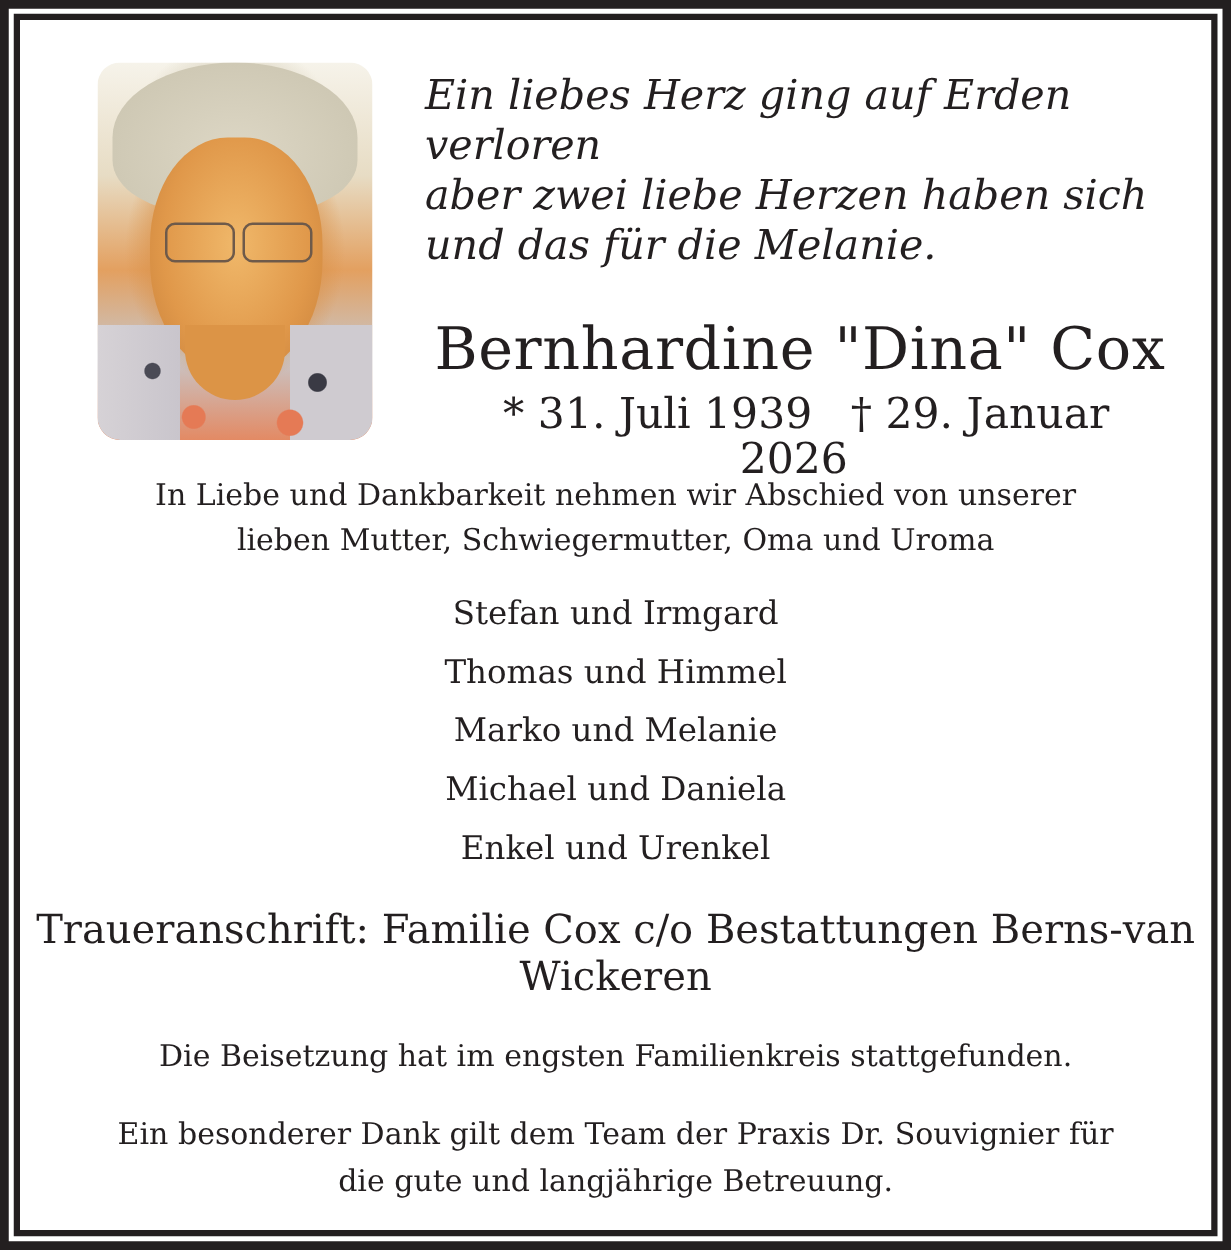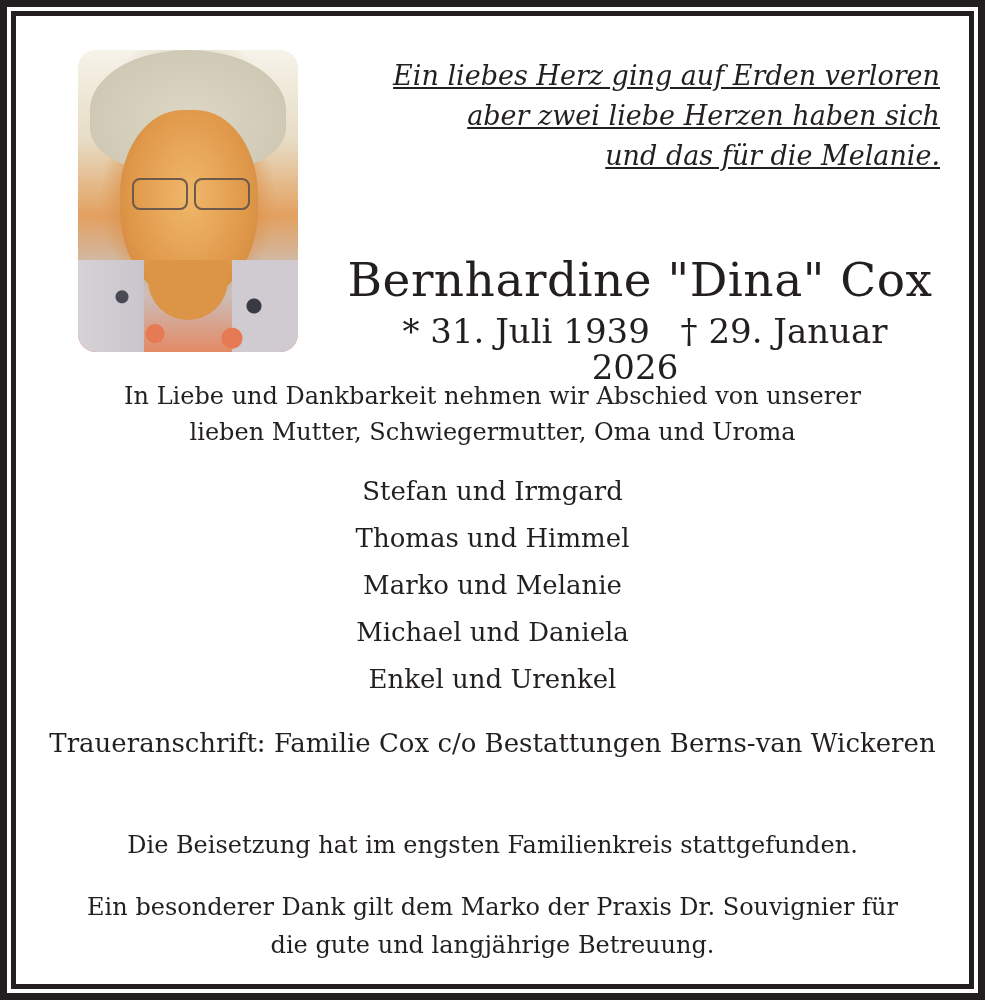--- a/index.html
+++ b/index.html
@@ -16,27 +16,27 @@
   .photo .glasses{position:absolute;left:52px;top:128px;width:120px;height:30px;}
   .photo .glasses span{position:absolute;top:0;width:52px;height:28px;border:2px solid #6e5a4a;border-radius:8px;}
   .photo .scarf{position:absolute;left:0;top:210px;width:220px;height:92px;background:
     radial-gradient(circle at 20% 40%,#4a4a55 0 6px,transparent 7px),
     radial-gradient(circle at 80% 50%,#3a3a44 0 7px,transparent 8px),
     radial-gradient(circle at 35% 80%,#e57a55 0 9px,transparent 10px),
     radial-gradient(circle at 70% 85%,#e57a55 0 10px,transparent 11px),
     linear-gradient(90deg,#d6d2d6 0%,#c9c5cc 30%, transparent 30%, transparent 70%, #cfcbd0 70%);
     border-radius:0 0 18px 18px;}
   .photo .chin{position:absolute;left:70px;top:210px;width:80px;height:60px;background:#dc9446;border-radius:0 0 40px 40px;}
-  .verse{position:absolute;left:340px;top:56px;width:600px;text-align:right;font-style:italic;font-size:27px;line-height:40px;text-decoration:underline;}
+  .verse{position:absolute;left:340px;top:56px;width:600px;text-align:left;font-style:italic;font-size:33px;line-height:40px;}
   .name{position:absolute;left:340px;top:250px;width:600px;text-align:center;font-size:47px;line-height:60px;letter-spacing:0.5px;}
   .dates{position:absolute;left:340px;top:313px;width:600px;text-align:center;font-size:34px;line-height:36px;}
   .dates span{margin:0 10px;}
   .intro{position:absolute;left:40px;top:378px;width:905px;text-align:center;font-size:24px;line-height:36px;}
   .mourners{position:absolute;left:140px;top:468px;width:705px;text-align:center;font-size:26px;line-height:47px;}
-  .address{position:absolute;left:20px;top:724px;width:945px;text-align:center;font-size:26px;line-height:38px;}
+  .address{position:absolute;left:20px;top:724px;width:945px;text-align:center;font-size:32px;line-height:38px;}
   .burial{position:absolute;left:20px;top:826px;width:945px;text-align:center;font-size:24px;line-height:38px;}
   .thanks{position:absolute;left:20px;top:888px;width:945px;text-align:center;font-size:24px;line-height:38px;}
 </style>
 </head>
 <body>
 
 <div class="outer">
   <div class="inner"></div>
 </div>
 
@@ -77,15 +77,15 @@
   <div>Enkel und Urenkel</div>
 </div>
 
 <div class="address serif">
   <div>Traueranschrift: Familie Cox c/o Bestattungen Berns-van Wickeren</div>
 </div>
 
 <div class="burial serif">Die Beisetzung hat im engsten Familienkreis stattgefunden.</div>
 
 <div class="thanks serif">
-  <div>Ein besonderer Dank gilt dem Marko der Praxis Dr. Souvignier für</div>
+  <div>Ein besonderer Dank gilt dem Team der Praxis Dr. Souvignier für</div>
   <div>die gute und langjährige Betreuung.</div>
 </div>
 
 </body></html>

